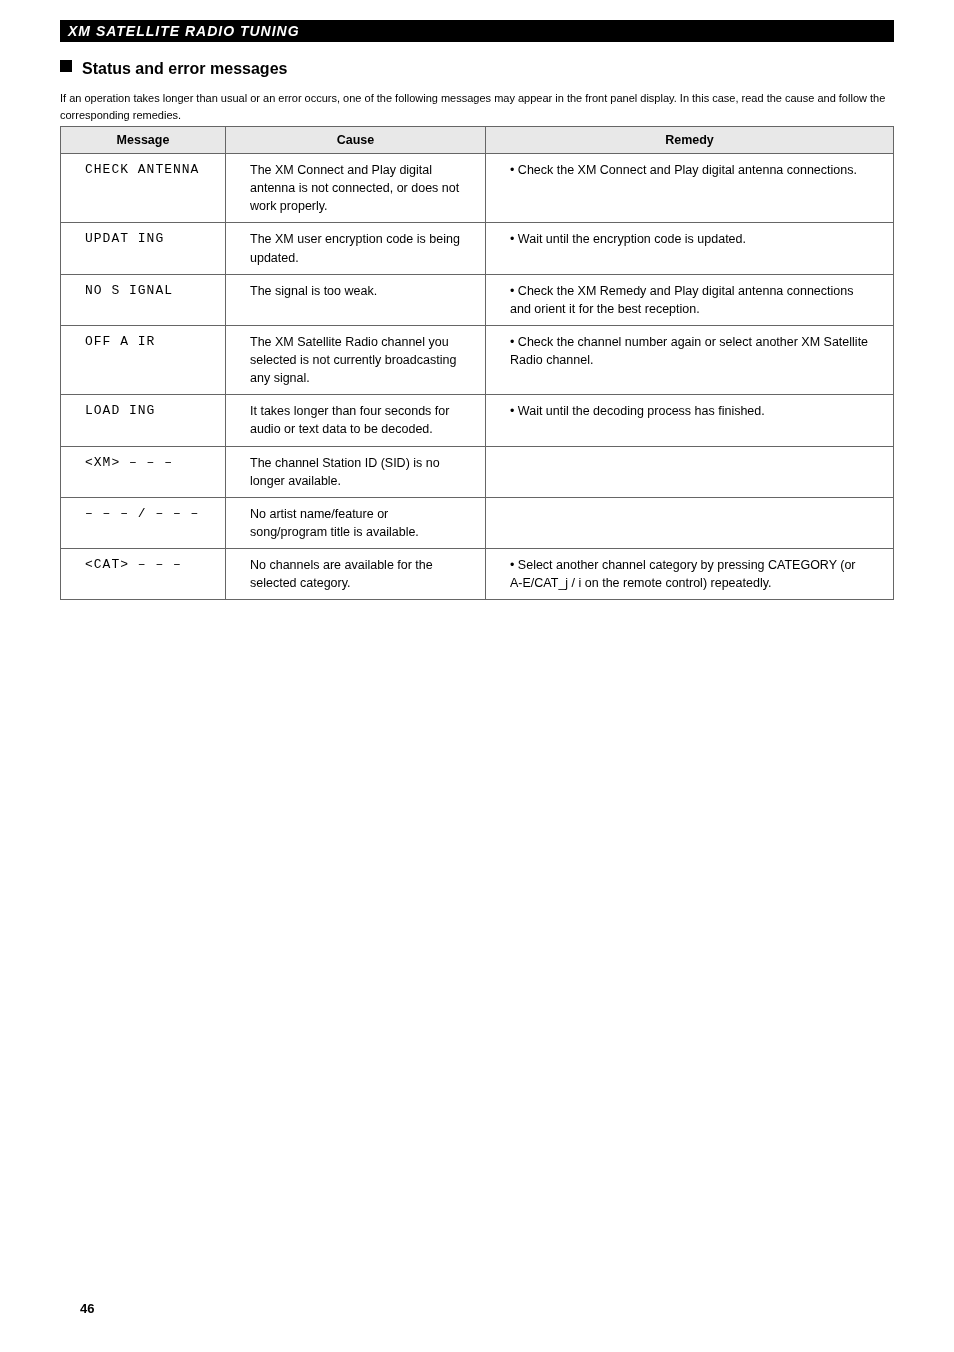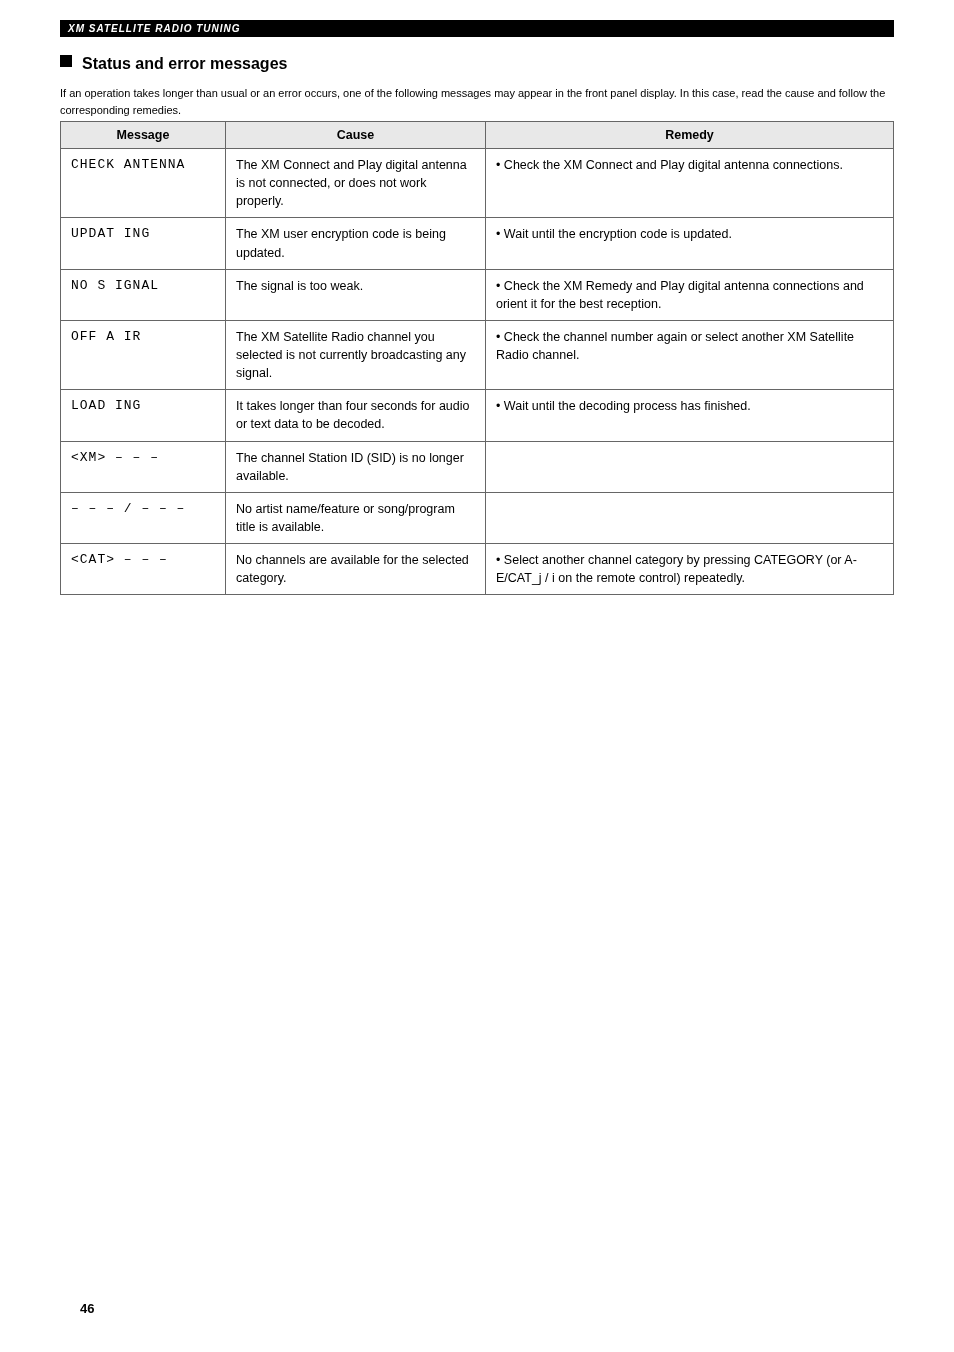--- a/index.html
+++ b/index.html
@@ -14,21 +14,21 @@
       font-size: 13px;
       color: #000000;
       width: 954px;
       min-height: 1352px;
       padding: 20px 60px 40px 60px;
     }
 
     .page-header {
       background: #000000;
       color: #ffffff;
-      font-size: 10px;
+      font-size: 14px;
       font-style: italic;
       font-weight: bold;
       letter-spacing: 1px;
       padding: 3px 8px;
       margin-bottom: 18px;
       text-transform: uppercase;
     }
 
     .section-title {
       display: flex;
@@ -62,21 +62,21 @@
     thead tr th {
       background: #e8e8e8;
       border: 1px solid #666;
       padding: 6px 10px;
       font-weight: bold;
       text-align: center;
     }
 
     tbody tr td {
       border: 1px solid #666;
-      padding: 7px 10px;
+      padding: 7px 24px;
       vertical-align: top;
       line-height: 1.45;
     }
 
     .msg-cell {
       font-family: 'Courier New', Courier, monospace;
       font-size: 13px;
       letter-spacing: 1px;
       white-space: nowrap;
       width: 165px;

